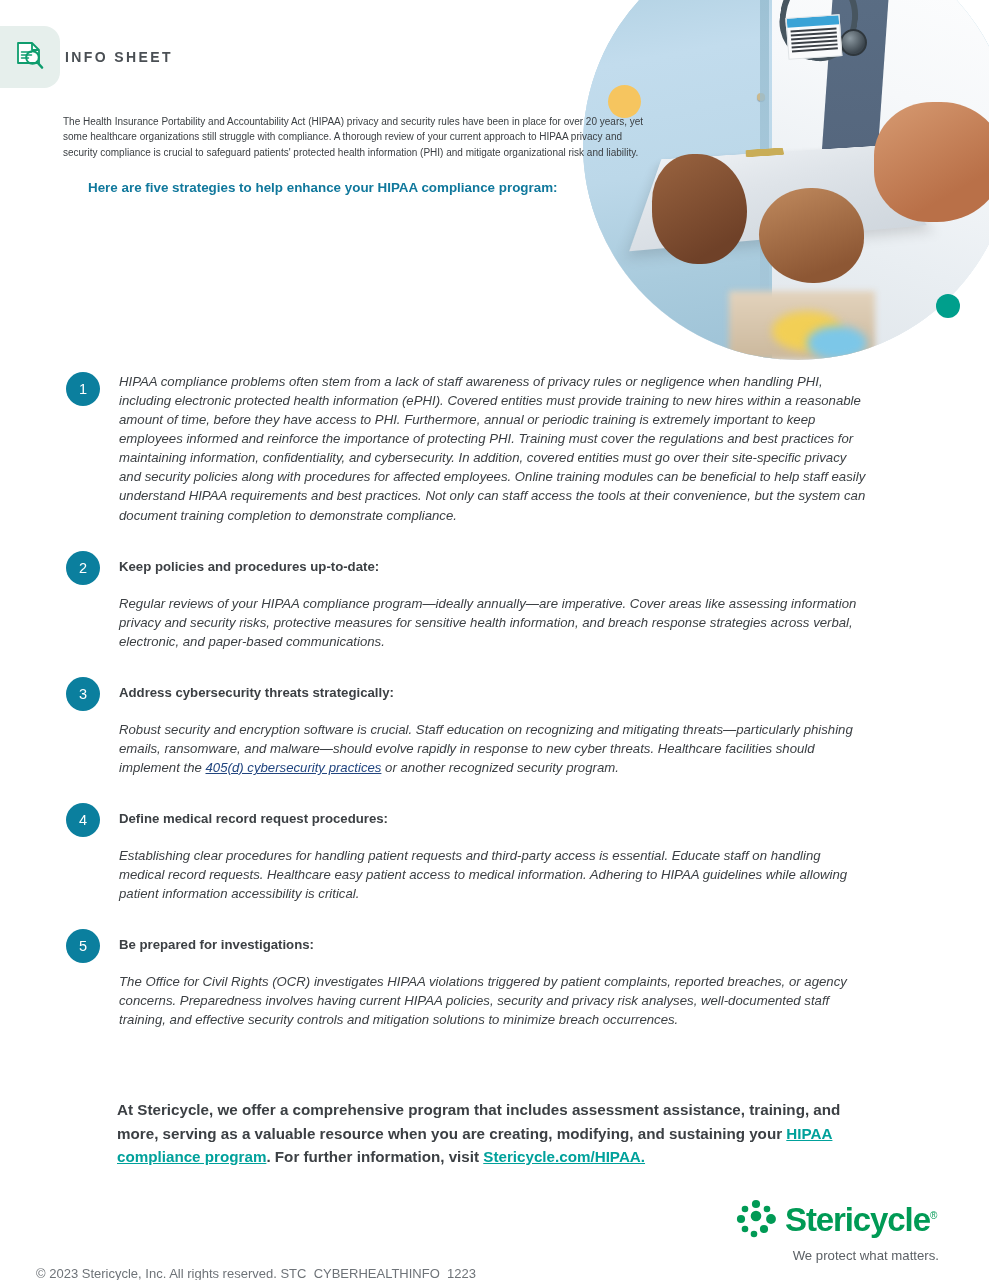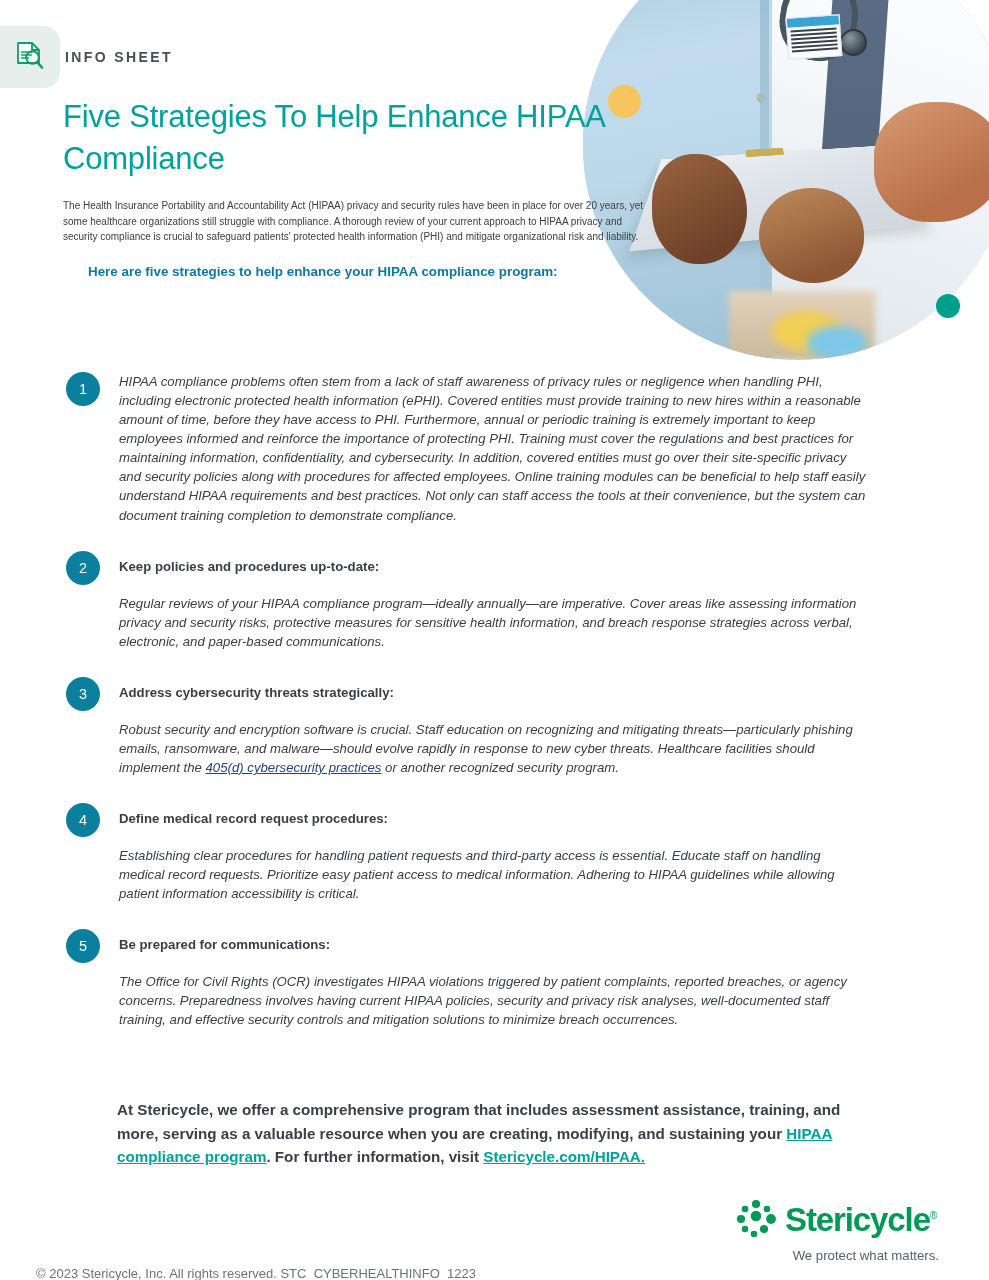--- a/index.html
+++ b/index.html
@@ -251,21 +251,20 @@
       <path d="M3 2 h14 l7 7 v13 h-21 z" fill="#ffffff" stroke="#0f9d6e" stroke-width="1.8" stroke-linejoin="round"></path>
       <path d="M17 2 v7 h7" fill="none" stroke="#0f9d6e" stroke-width="1.8" stroke-linejoin="round"></path>
       <path d="M6.5 11 h10 M6.5 14 h10 M6.5 17 h7" stroke="#0f9d6e" stroke-width="1.5" stroke-linecap="round"></path>
       <circle cx="17.5" cy="16.5" r="6.3" fill="none" stroke="#0f9d6e" stroke-width="2"></circle>
       <path d="M22 21 l5 5.5" stroke="#0f9d6e" stroke-width="2.6" stroke-linecap="round"></path>
     </svg>
   </div>
   <div class="kicker">INFO SHEET</div>
 
   <div class="content">
-    <h1 class="title">Five Strategies To Help Enhance HIPAA Compliance</h1>
     <p class="intro">The Health Insurance Portability and Accountability Act (HIPAA) privacy and security rules have been in place for over 20 years, yet some healthcare organizations still struggle with compliance. A thorough review of your current approach to HIPAA privacy and security compliance is crucial to safeguard patients' protected health information (PHI) and mitigate organizational risk and liability.</p>
     <p class="lead">Here are five strategies to help enhance your HIPAA compliance program:</p>
   </div>
 
   <div class="strategies">
 
     <div class="strategy">
       <div class="num">1</div>
       <div class="s-body">HIPAA compliance problems often stem from a lack of staff awareness of privacy rules or negligence when handling PHI, including electronic protected health information (ePHI). Covered entities must provide training to new hires within a reasonable amount of time, before they have access to PHI. Furthermore, annual or periodic training is extremely important to keep employees informed and reinforce the importance of protecting PHI. Training must cover the regulations and best practices for maintaining information, confidentiality, and cybersecurity. In addition, covered entities must go over their site-specific privacy and security policies along with procedures for affected employees. Online training modules can be beneficial to help staff easily understand HIPAA requirements and best practices. Not only can staff access the tools at their convenience, but the system can document training completion to demonstrate compliance.</div>
     </div>
@@ -278,26 +277,26 @@
 
     <div class="strategy" style="margin-top:26px;">
       <div class="num">3</div>
       <div class="s-head">Address cybersecurity threats strategically:</div>
       <div class="s-body"><span>Robust security and encryption software is crucial. Staff education on recognizing and mitigating threats—particularly phishing emails, ransomware, and malware—should evolve rapidly in response to new cyber threats. Healthcare facilities should implement the </span><a class="link-blue" href="#">405(d) cybersecurity practices</a><span> or another recognized security program.</span></div>
     </div>
 
     <div class="strategy" style="margin-top:26px;">
       <div class="num">4</div>
       <div class="s-head">Define medical record request procedures:</div>
-      <div class="s-body">Establishing clear procedures for handling patient requests and third-party access is essential. Educate staff on handling medical record requests. Prioritize easy patient access to medical information. Adhering to HIPAA guidelines while allowing patient information accessibility is critical.</div>
+      <div class="s-body">Establishing clear procedures for handling patient requests and third-party access is essential. Educate staff on handling medical record requests. Healthcare easy patient access to medical information. Adhering to HIPAA guidelines while allowing patient information accessibility is critical.</div>
     </div>
 
     <div class="strategy" style="margin-top:26px;">
       <div class="num">5</div>
-      <div class="s-head">Be prepared for communications:</div>
+      <div class="s-head">Be prepared for investigations:</div>
       <div class="s-body">The Office for Civil Rights (OCR) investigates HIPAA violations triggered by patient complaints, reported breaches, or agency concerns. Preparedness involves having current HIPAA policies, security and privacy risk analyses, well-documented staff training, and effective security controls and mitigation solutions to minimize breach occurrences.</div>
     </div>
 
   </div>
 
   <div class="closing"><span>At Stericycle, we offer a comprehensive program that includes assessment assistance, training, and more, serving as a valuable resource when you are creating, modifying, and sustaining your </span><a href="#">HIPAA compliance program</a><span>. For further information, visit </span><a href="#">Stericycle.com/HIPAA.</a></div>
 
   <div class="copyright">© 2023 Stericycle, Inc. All rights reserved. STC_CYBERHEALTHINFO_1223</div>
 
   <div class="logo-wrap">

